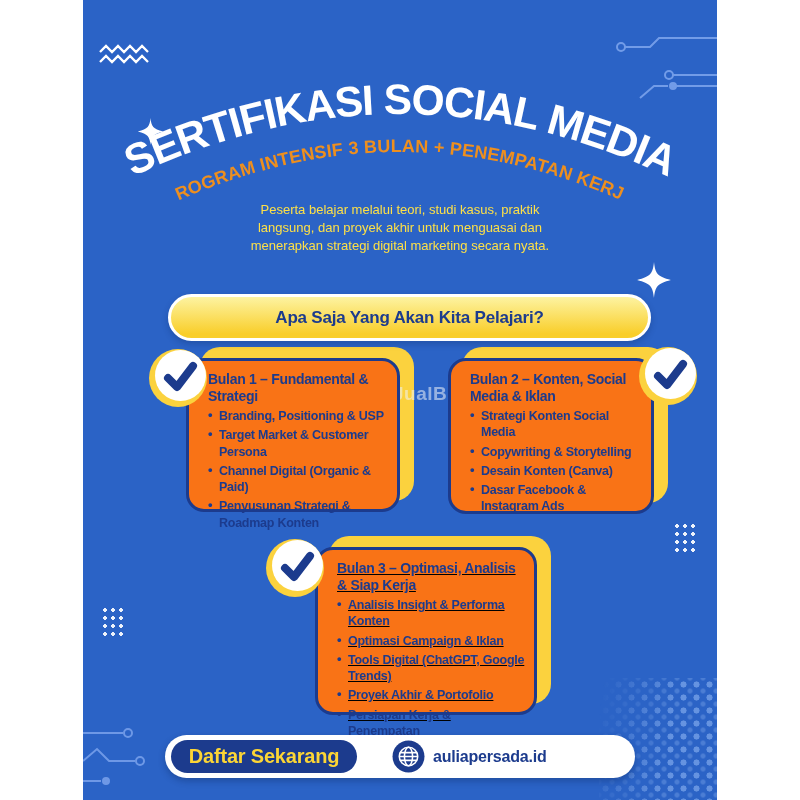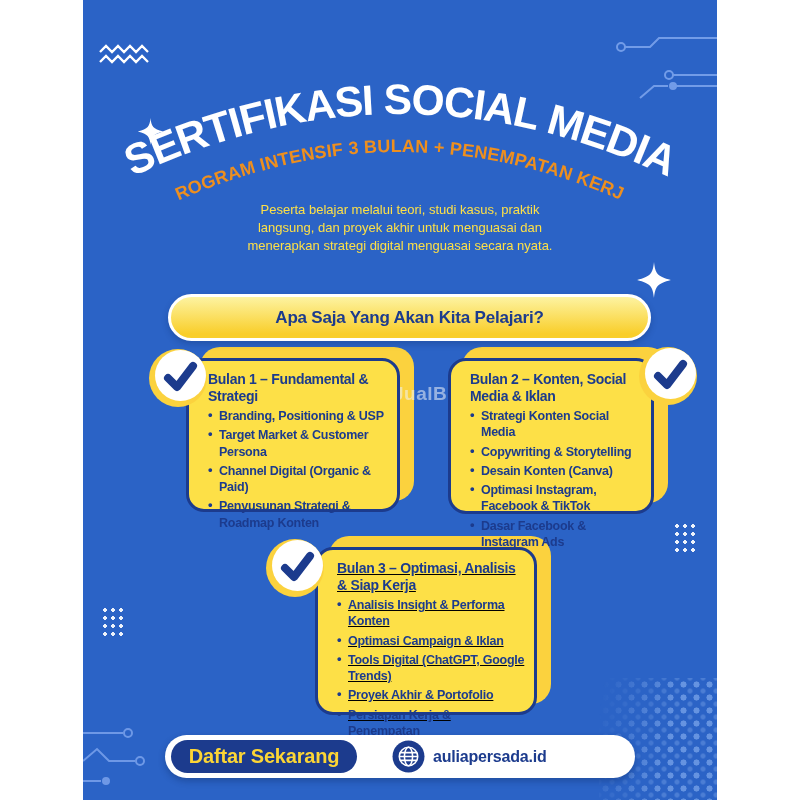--- a/index.html
+++ b/index.html
@@ -41,21 +41,21 @@
     border:3px solid #ffffff; border-radius:26px;
     display:flex; align-items:center; justify-content:center;
     box-shadow:0 3px 6px rgba(10,30,80,.25); }
   .section-pill span { color:#1c3b8d; font-weight:bold; font-size:17px; letter-spacing:-.2px; }
 
   
   .card-shadow { position:absolute; background:#fbd23e; border-radius:20px; z-index:1; }
   .shadow-1 { left:117px; top:347px; width:214px; height:154px; }
   .shadow-2 { left:379px; top:347px; width:206px; height:156px; }
   .shadow-3 { left:246px; top:536px; width:222px; height:168px; }
-  .card { position:absolute; background:#fde047; border:3px solid #1c3b8d; border-radius:18px;
+  .card { position:absolute; background:#f97316; border:3px solid #1c3b8d; border-radius:18px;
     padding:9px 9px 9px 13px; z-index:3; }
   .card-1 { left:103px; top:358px; width:214px; height:154px; }
   .card-2 { left:365px; top:358px; width:206px; height:156px; }
   .card-3 { left:232px; top:547px; width:222px; height:168px;text-decoration:underline; }
   .card-title { color:#1c3b8d; font-weight:bold; font-size:14px; letter-spacing:-.3px; line-height:1.22; margin:1px 0 3px 6px; }
   .card ul { list-style:none; padding-left:17px; margin-top:2px; }
   .card li { position:relative; color:#1c3b8d; font-weight:bold; font-size:12.5px; letter-spacing:-.25px; line-height:1.3; margin-bottom:3px; }
   .card li::before { content:"•"; position:absolute; left:-11px; top:-1px; font-size:13px; }
 
   
@@ -136,21 +136,21 @@
         <textPath href="#titlePath" startOffset="50%" text-anchor="middle">SERTIFIKASI SOCIAL MEDIA</textPath>
       </text>
       <text class="arch-sub">
         <textPath href="#subPath" startOffset="50%" text-anchor="middle">PROGRAM INTENSIF 3 BULAN + PENEMPATAN KERJA</textPath>
       </text>
     </svg>
 
     <div class="intro">
       <div>Peserta belajar melalui teori, studi kasus, praktik</div>
       <div>langsung, dan proyek akhir untuk menguasai dan</div>
-      <div>menerapkan strategi digital menguasai secara nyata.</div>
+      <div>menerapkan strategi digital marketing secara nyata.</div>
     </div>
 
     <div class="section-pill">
       <span>Apa Saja Yang Akan Kita Pelajari?</span>
     </div>
 
     <div class="card-shadow shadow-1"></div>
     <div class="card-shadow shadow-2"></div>
     <div class="card-shadow shadow-3"></div>
 
@@ -165,21 +165,20 @@
         <li>Penyusunan Strategi &amp; Roadmap Konten</li>
       </ul>
     </div>
 
     <div class="card card-2">
       <div class="card-title">Bulan 2 – Konten, Social Media &amp; Iklan</div>
       <ul>
         <li>Strategi Konten Social Media</li>
         <li>Copywriting &amp; Storytelling</li>
         <li>Desain Konten (Canva)</li>
-        <li>Optimasi Instagram, Facebook &amp; TikTok</li>
         <li>Dasar Facebook &amp; Instagram Ads</li>
       </ul>
     </div>
 
     <div class="card card-3">
       <div class="card-title">Bulan 3 – Optimasi, Analisis &amp; Siap Kerja</div>
       <ul>
         <li>Analisis Insight &amp; Performa Konten</li>
         <li>Optimasi Campaign &amp; Iklan</li>
         <li>Tools Digital (ChatGPT, Google Trends)</li>

